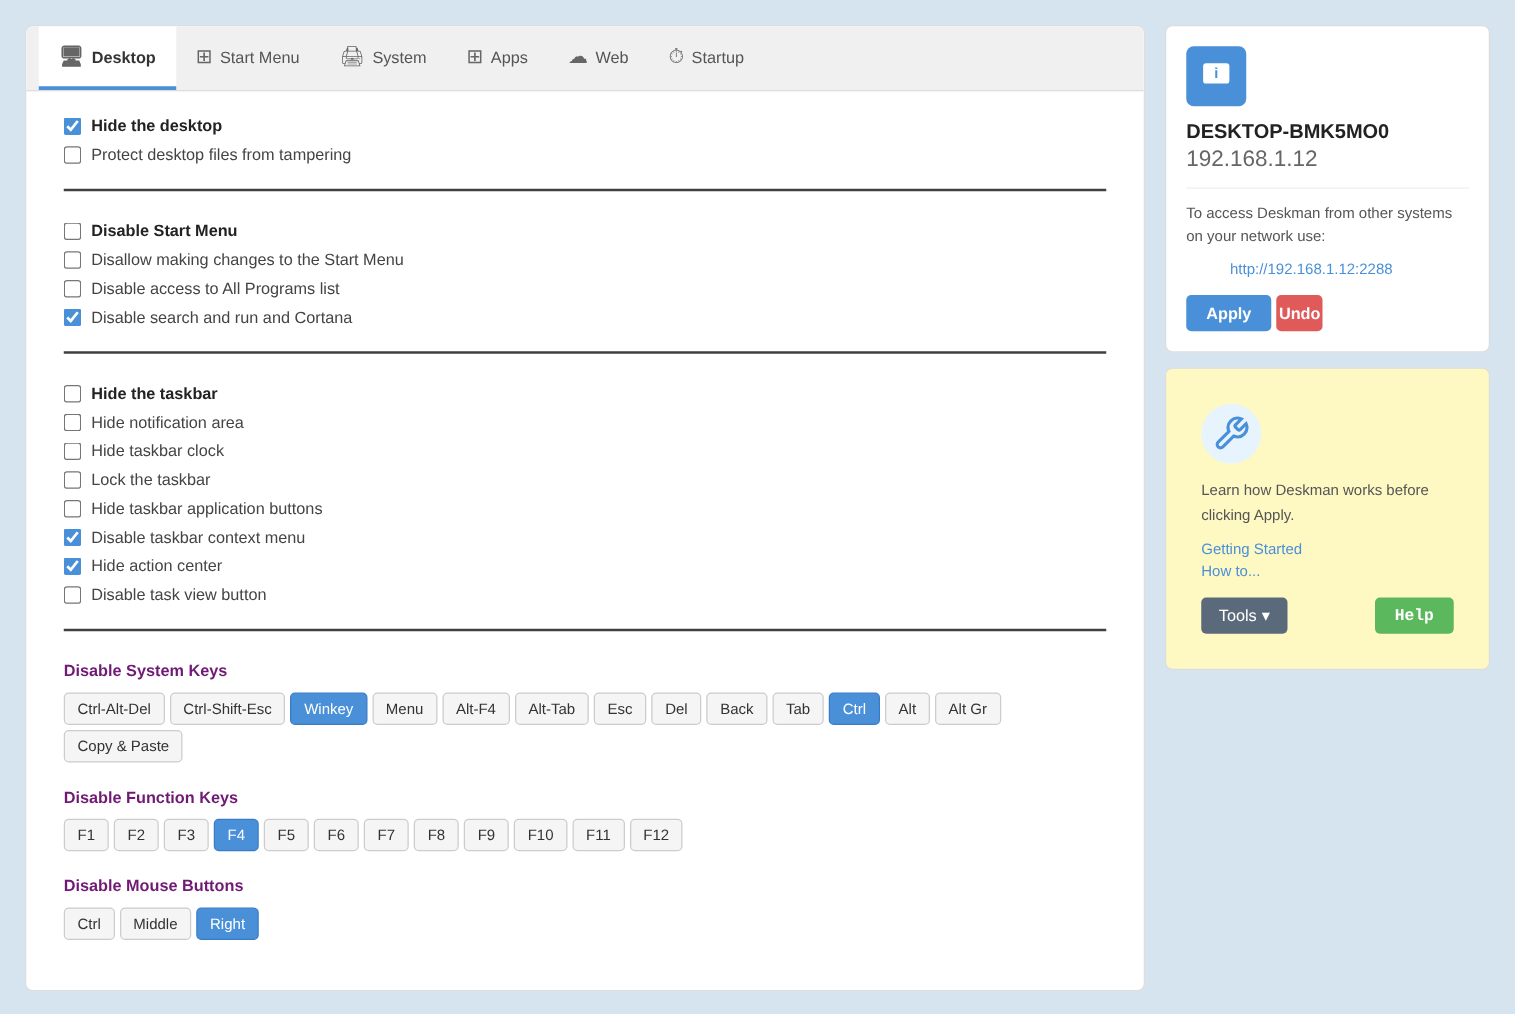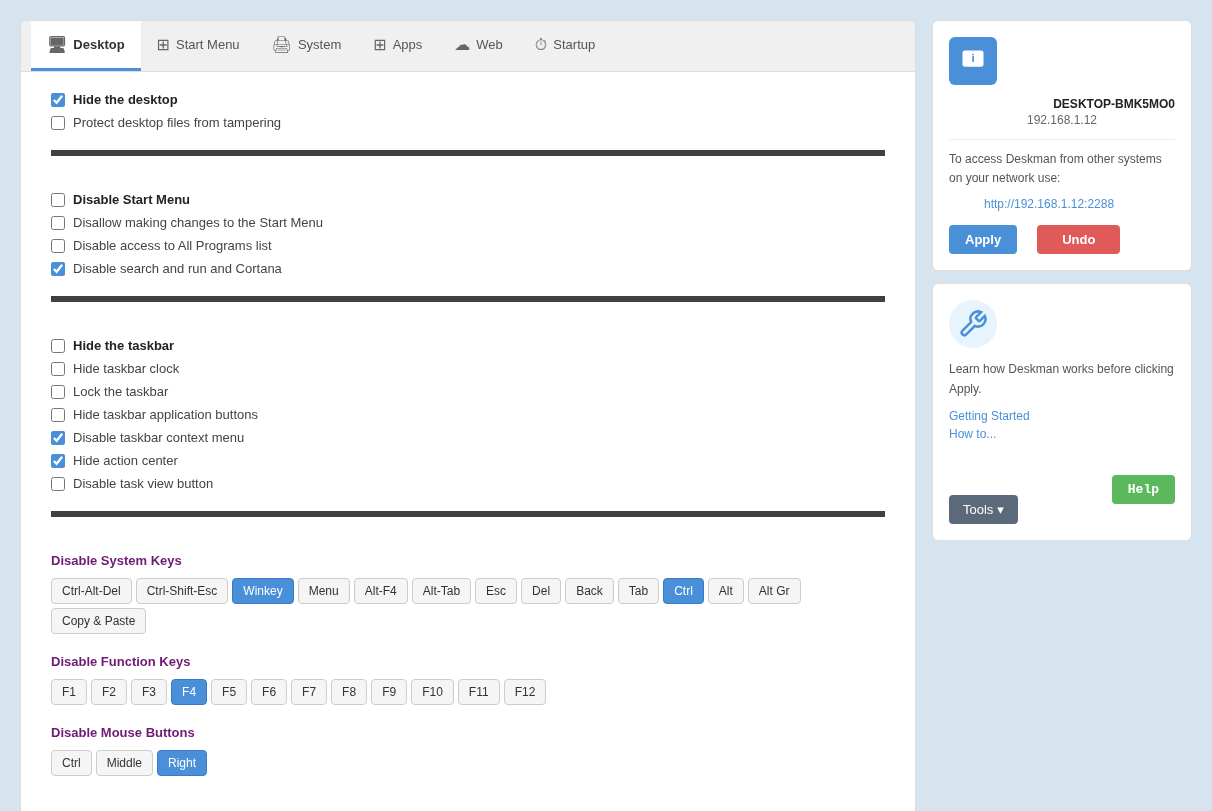--- a/index.html
+++ b/index.html
@@ -44,23 +44,23 @@
       background: #fff;
     }
     .tab-icon {
       font-size: 16px;
       color: #666;
     }
     .content {
       padding: 20px 30px;
     }
     .section {
-      margin-bottom: 36px;
+      margin-bottom: 24px;
       padding-bottom: 20px;
-      border-bottom: 6px solid #404040;
+      border-bottom: 2px solid #404040;
     }
     .section:last-child {
       border-bottom: none;
     }
     .checkbox-group {
       display: flex;
       flex-direction: column;
       gap: 8px;
     }
     .checkbox-item {
@@ -131,79 +131,77 @@
       background: #4a90d9;
       border-radius: 6px;
       display: flex;
       align-items: center;
       justify-content: center;
       margin-bottom: 12px;
       color: white;
       font-size: 22px;
     }
     .host-name {
-      font-size: 12px;
+      font-size: 16px;
       font-weight: 700;
       color: #222;
       margin-bottom: 2px;
-      text-align: right;
     }
     .host-ip {
-      font-size: 12px;
+      font-size: 18px;
       color: #666;
       margin-bottom: 12px;
-      text-align: center;
     }
     .divider {
       border: none;
       border-top: 1px solid #eee;
       margin: 10px 0;
     }
     .network-text {
       font-size: 12px;
       color: #555;
       line-height: 1.6;
       margin-bottom: 8px;
     }
     .network-link {
       color: #4a90d9;
       text-decoration: none;
       font-size: 12px;
       padding-left: 35px;
     }
     .card-buttons {
       display: flex;
-      gap: 20px;
+      gap: 4px;
       margin-top: 14px;
     }
     .btn-apply {
       background: #4a90d9;
       color: #fff;
       border: none;
       border-radius: 4px;
       padding: 7px 16px;
       cursor: pointer;
       font-size: 13px;
       font-weight: 600;
     }
     .btn-undo {
       background: #e05a5a;
       color: #fff;
       border: none;
       border-radius: 4px;
-      padding: 7px 25px;
+      padding: 7px 2px;
       cursor: pointer;
       font-size: 13px;
       font-weight: 600;
     }
     .help-card {
-      background: #ffffff;
+      background: #fef9c3;
       border-radius: 6px;
       border: 1px solid #ddd;
-      padding: 16px;
+      padding: 28px;
     }
     .help-icon {
       width: 48px;
       height: 48px;
       background: #e8f4fd;
       border-radius: 50%;
       display: flex;
       align-items: center;
       justify-content: center;
       margin-bottom: 12px;
@@ -233,21 +231,20 @@
       background: #5a6a7a;
       color: #fff;
       border: none;
       border-radius: 4px;
       padding: 7px 14px;
       cursor: pointer;
       font-size: 13px;
       display: flex;
       align-items: center;
       gap: 4px;
-      margin-top: 40px;
     }
     .btn-help {
       background: #5cb85c;
       color: #fff;
       border: none;
       border-radius: 4px;
       padding: 7px 16px;
       cursor: pointer;
       font-size: 13px;
       font-weight: 600;
@@ -320,20 +317,24 @@
           <label for="disable_search">Disable search and run and Cortana</label>
         </div>
       </div>
     </div>
 
     <div class="section">
       <div class="checkbox-group">
         <div class="checkbox-item bold-label">
           <input type="checkbox" id="hide_taskbar" style="">
           <label for="hide_taskbar">Hide the taskbar</label>
+        </div>
+        <div class="checkbox-item">
+          <input type="checkbox" id="hide_notification" style="">
+          <label for="hide_notification">Hide notification area</label>
         </div>
         <div class="checkbox-item">
           <input type="checkbox" id="hide_clock" style="">
           <label for="hide_clock">Hide taskbar clock</label>
         </div>
         <div class="checkbox-item">
           <input type="checkbox" id="lock_taskbar" style="">
           <label for="lock_taskbar">Lock the taskbar</label>
         </div>
         <div class="checkbox-item">

